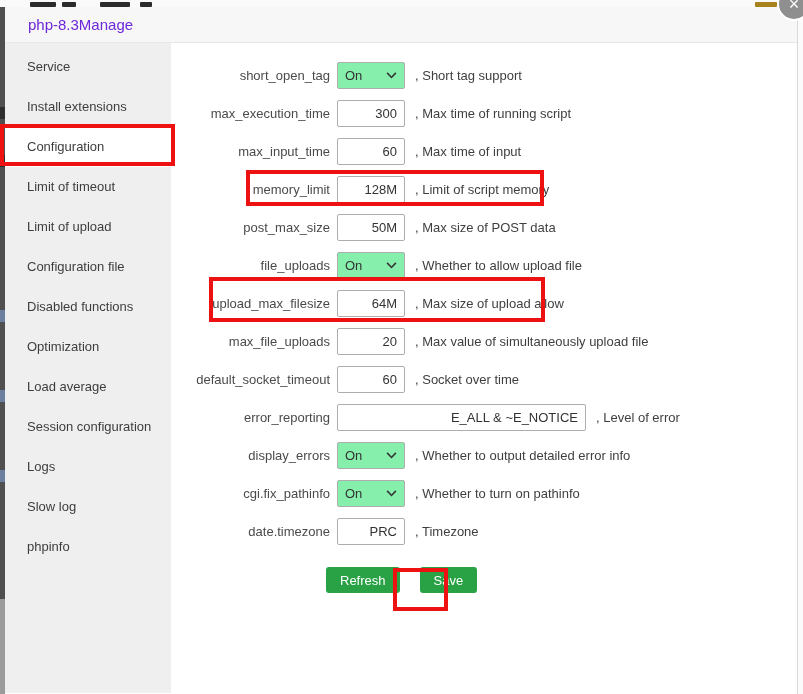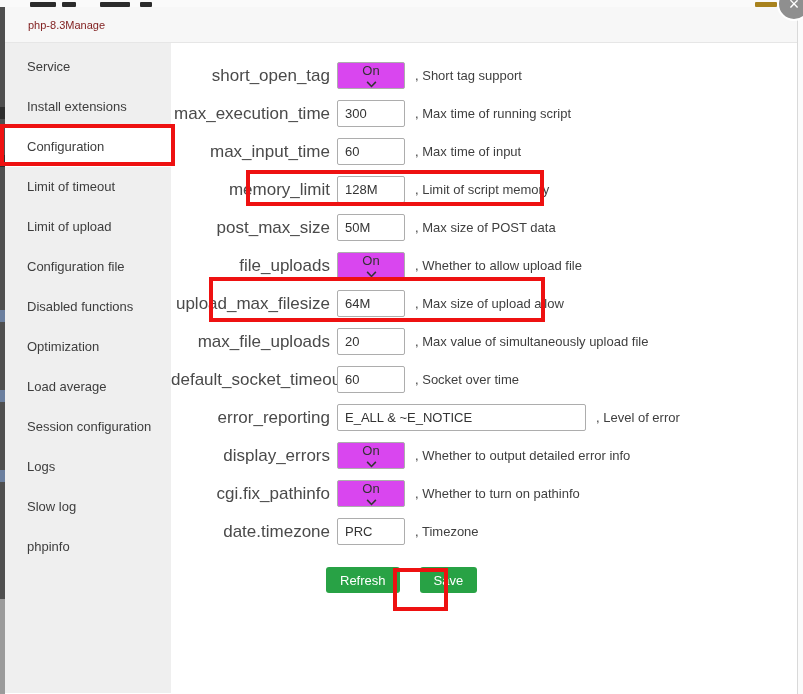--- a/index.html
+++ b/index.html
@@ -26,44 +26,44 @@
   .tick.t4 { top:383px; background:#6b7f9e; }
   .tick.t5 { top:463px; background:#6b7f9e; }
   .underlay-right { position:absolute; right:0; top:18px; width:6px; height:676px;
     background:#fbfbfb; border-left:1px solid #d9d9d9; }
 
   
   .modal { position:absolute; left:5px; top:7px; width:792px; height:687px;
     background:#fff; }
   .modal-header { height:36px; background:#f7f7f7; border-bottom:1px solid #e6e6e6;
     display:flex; align-items:center; padding-left:23px; }
-  .modal-title { font-size:11px; color:#7f1d1d; }
+  .modal-title { font-size:15px; color:#6d28d9; }
   .close-btn { position:absolute; top:-20px; right:-14px; width:34px; height:34px;
     border-radius:50%; background:#8f8f8f; border:2px solid #fff;
     color:#fff; font-size:18px; line-height:30px; text-align:center; cursor:pointer; z-index:60; }
 
   .modal-body { display:flex; height:650px; }
 
   
   .sidebar { width:166px; background:#efefef; padding-top:4px; flex:none; }
   .side-item { height:40px; line-height:40px; padding-left:22px; font-size:13px;
     color:#3d3d3d; cursor:pointer; white-space:nowrap; }
   .side-item.active { background:#fff; }
 
   
   .content { flex:1; background:#fff; padding-top:19px; }
   .row { display:flex; align-items:center; margin-bottom:11px; height:27px; }
-  .lbl { width:159px; text-align:right; font-size:17px; color:#4a4a4a; flex:none; }
+  .lbl { width:159px; text-align:right; font-size:13px; color:#4a4a4a; flex:none; }
   .ctrl { margin-left:7px; flex:none; }
   .inp { width:68px; height:27px; border:1px solid #adadad; border-radius:2px;
-    padding:0 7px; font-size:13px; color:#333; font-family:"Liberation Sans", sans-serif; background:#fff; }
+    padding:0 7px; font-size:13px; color:#333; font-family:"Liberation Sans", sans-serif; background:#fff;text-align:right; }
   .inp.wide { width:249px; }
   .select { width:68px; height:27px; border:1px solid #adadad; border-radius:2px;
-    background:#d946ef; display:flex; align-items:center; padding:0 7px;
-    font-size:13px; color:#333; cursor:pointer; justify-content:space-between;flex-direction:column; }
+    background:#86efac; display:flex; align-items:center; padding:0 7px;
+    font-size:13px; color:#333; cursor:pointer; justify-content:space-between; }
   .select .chev { width:11px; height:7px; flex:none; }
   .desc { margin-left:10px; font-size:13px; color:#3f3f3f; white-space:nowrap;text-align:center; }
 
   
   .btn-row { display:flex; margin-top:22px; margin-left:155px; }
   .btn { height:26px; border:none; border-radius:3px; background:#28a245; color:#fff;
     font-size:13px; padding:0 14px; cursor:pointer; font-family:"Liberation Sans", sans-serif; }
   .btn + .btn { margin-left:20px; }
 
   

